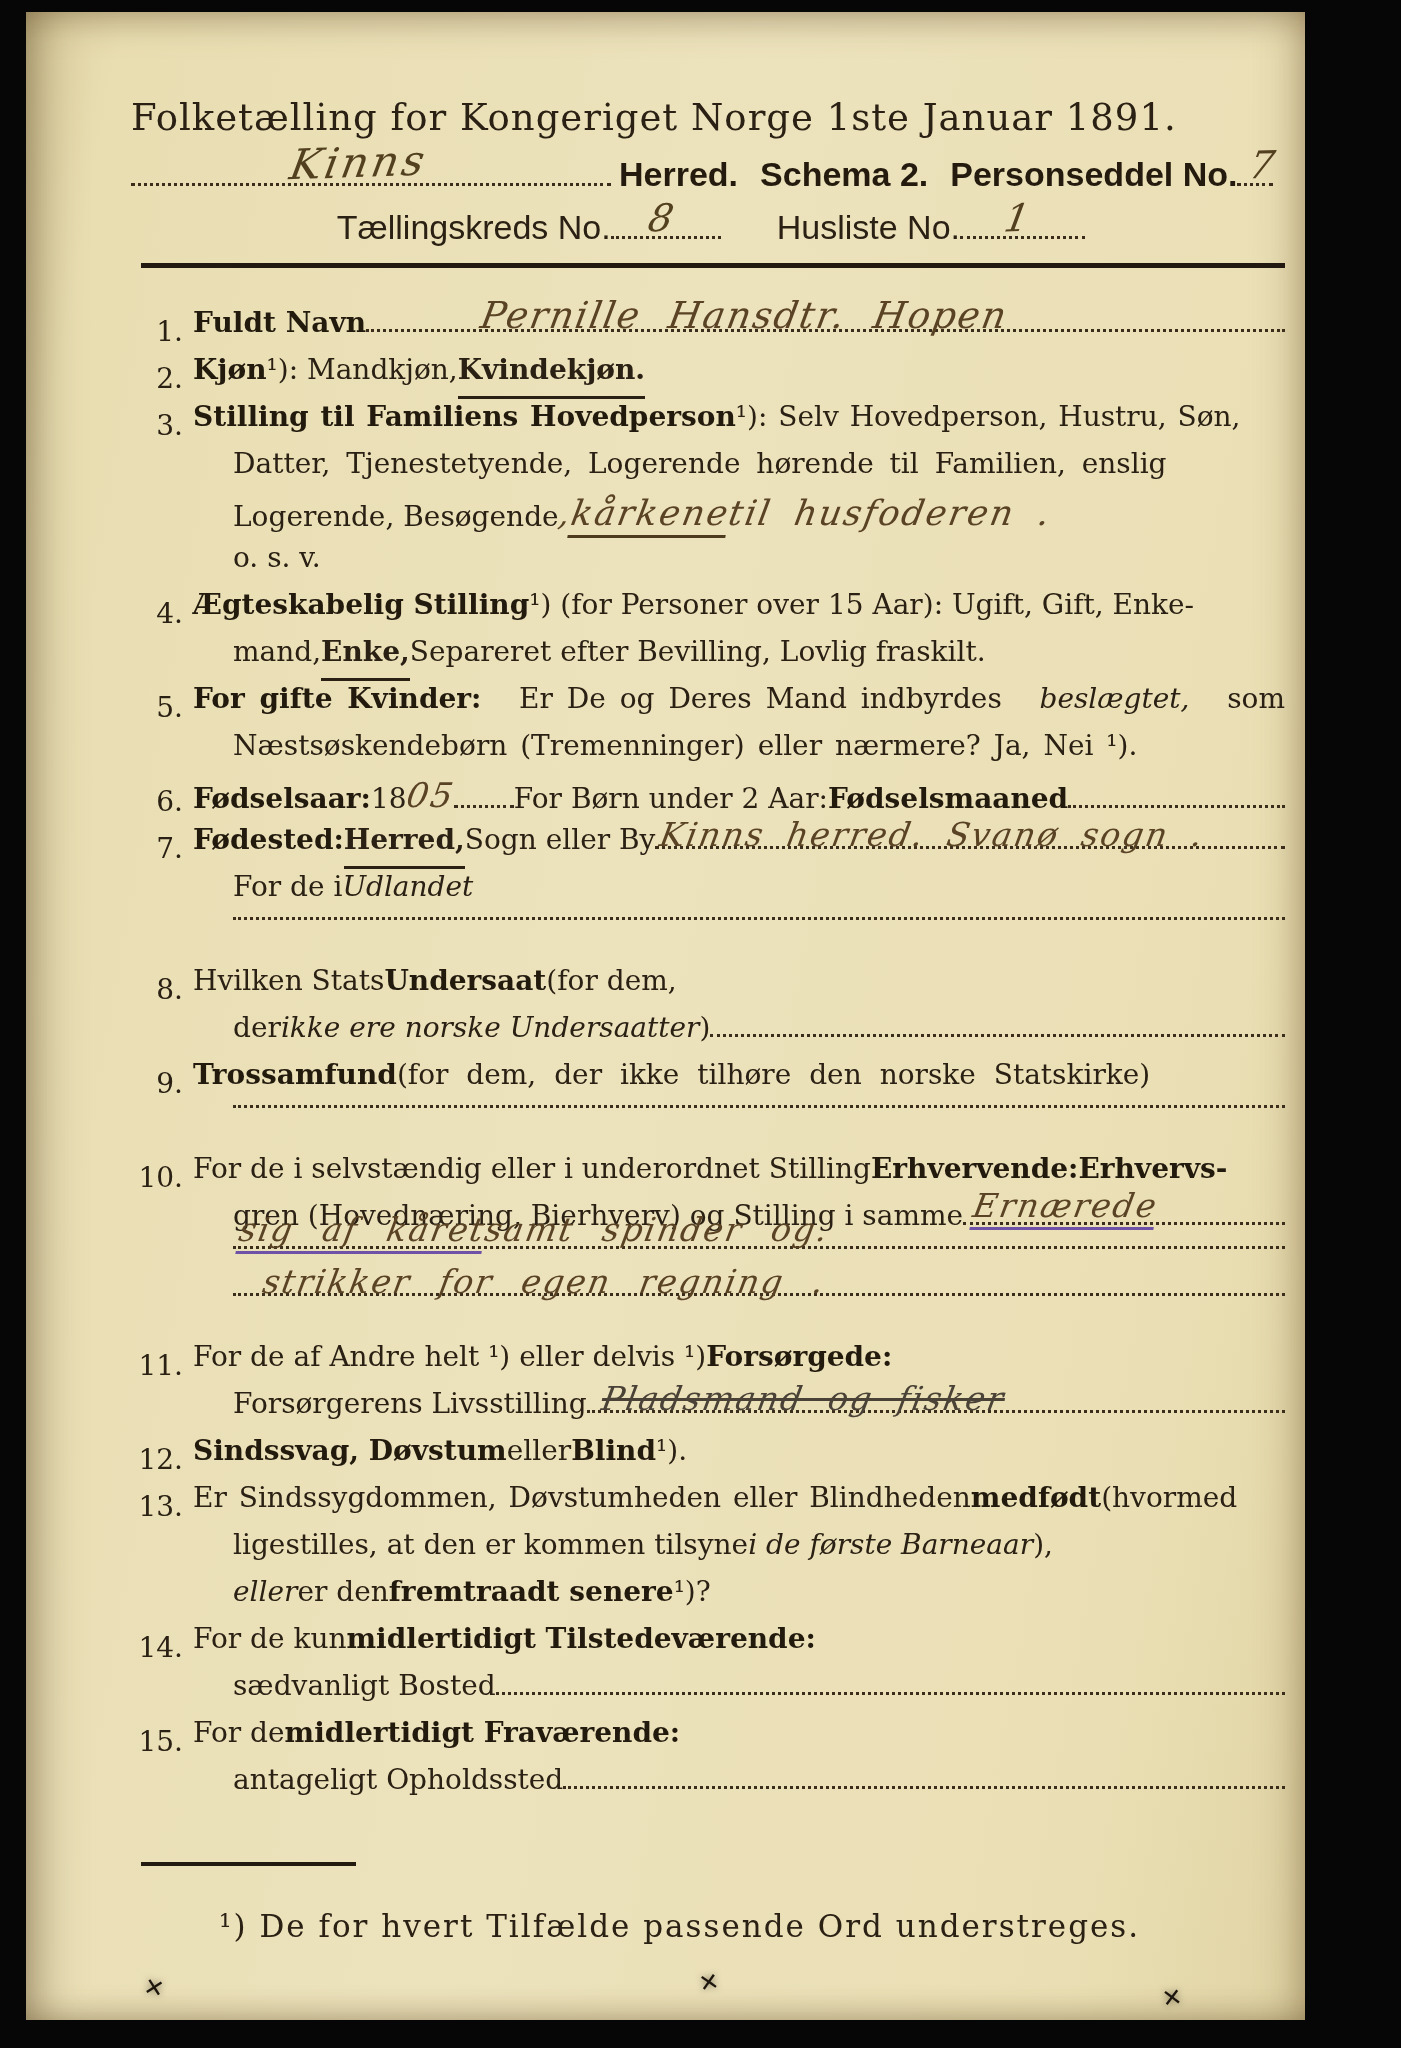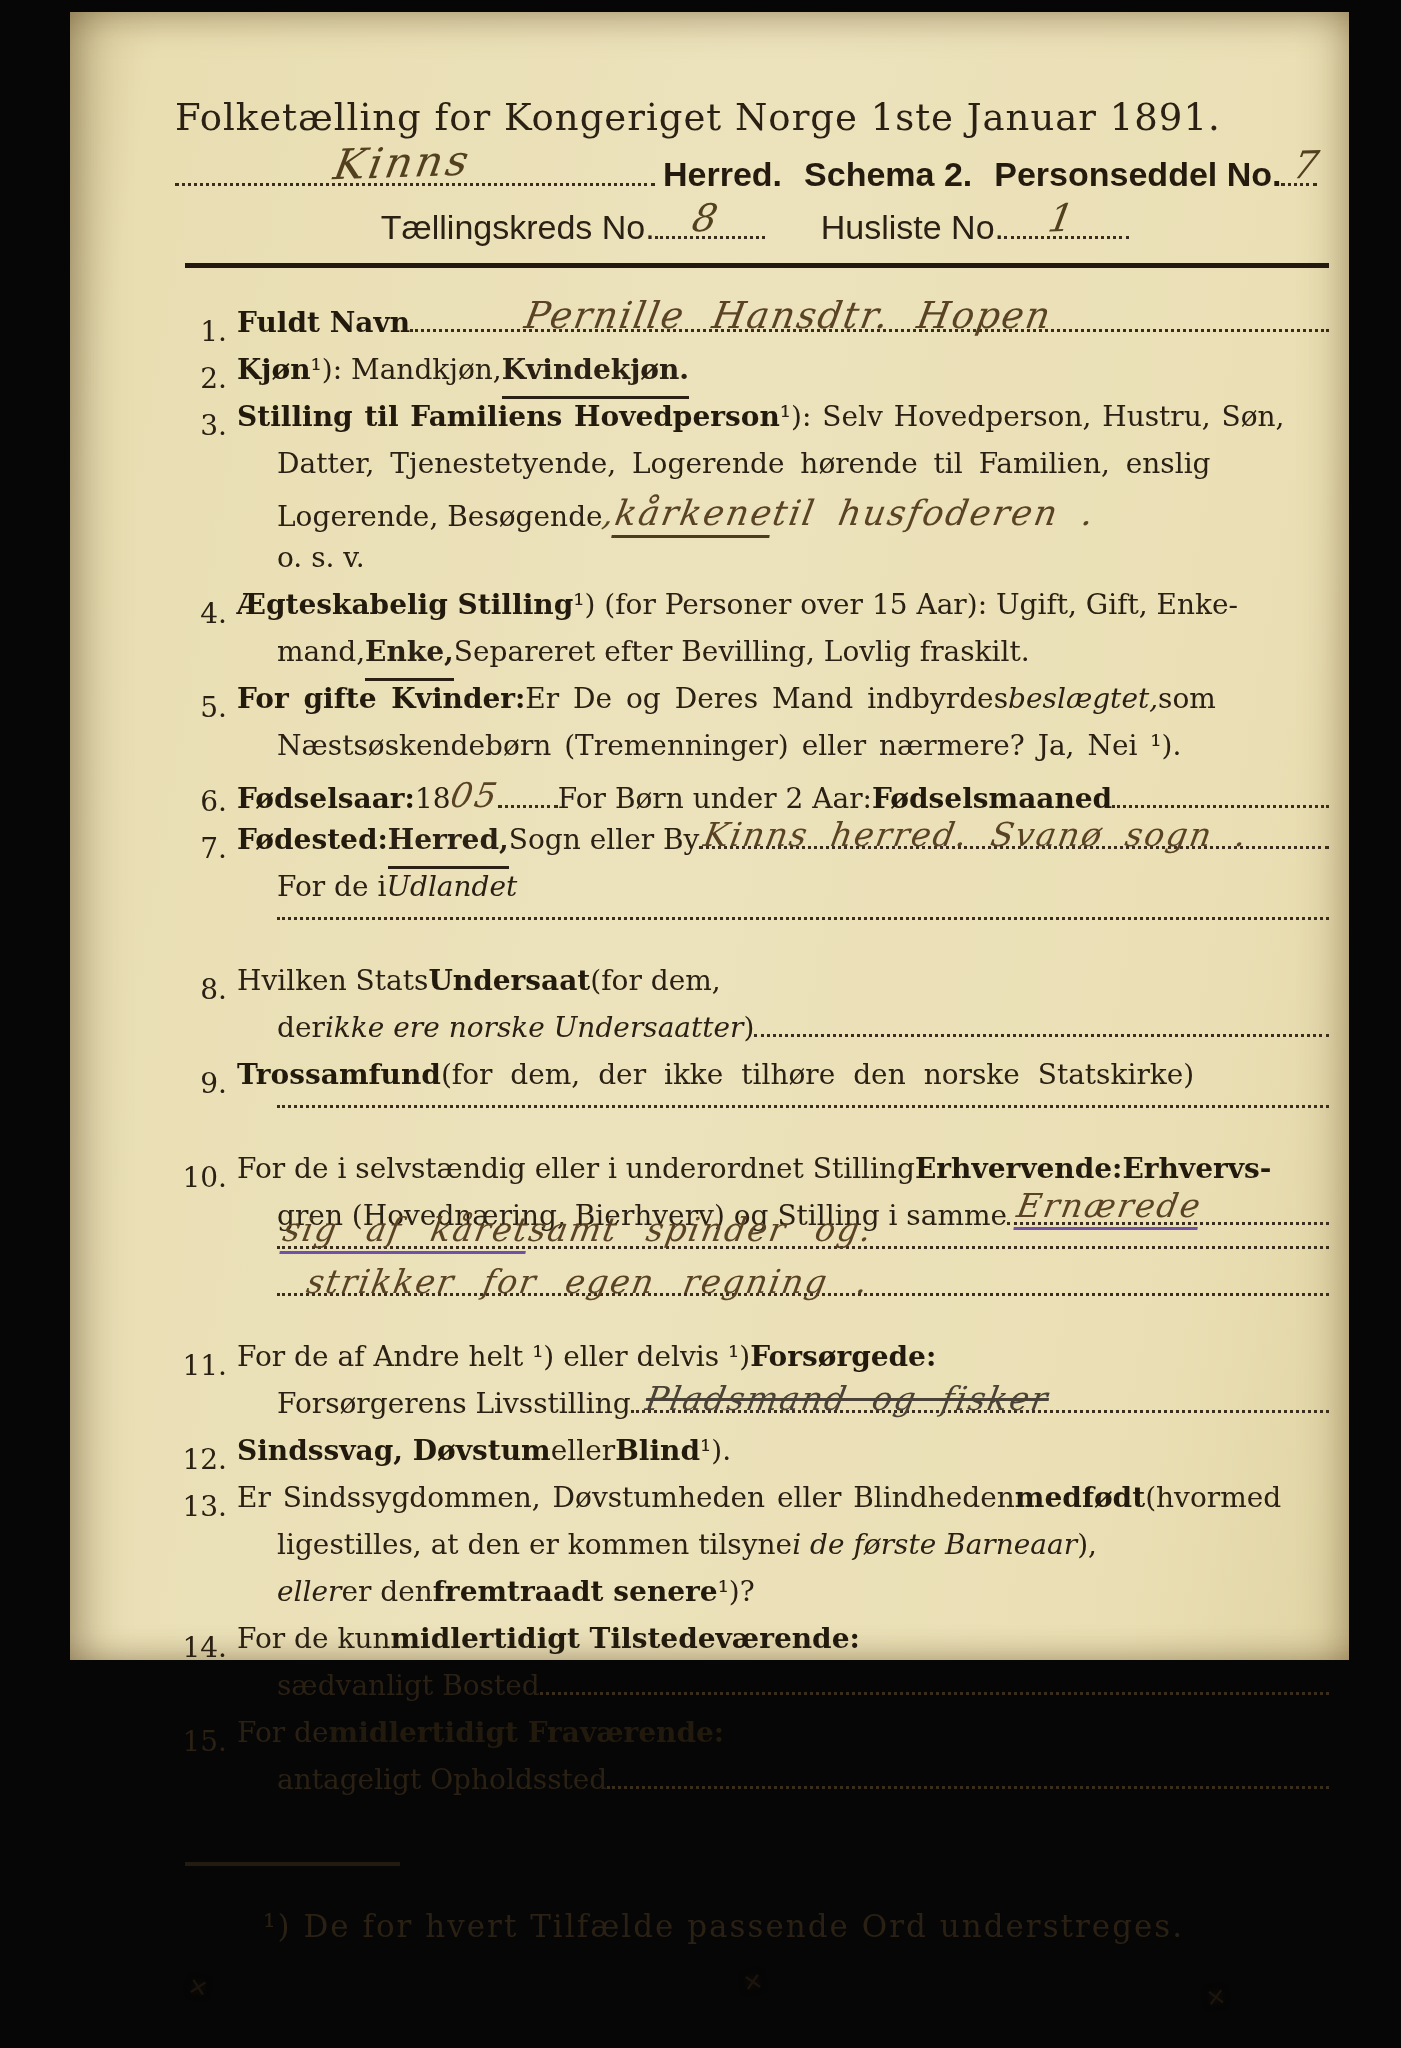--- a/index.html
+++ b/index.html
@@ -1,28 +1,27 @@
 <!DOCTYPE html>
 <html><head>
 <meta charset="utf-8">
 <style>
   html,body{margin:0;padding:0;}
   body{
     width:1401px;height:2048px;position:relative;background:#060606;
     font-family:"DejaVu Serif", serif;overflow:hidden;
   }
   .paper{
-    position:absolute;left:26px;top:12px;width:1279px;height:1648px;
+    position:absolute;left:26px;top:12px;width:1279px;height:2008px;
     background:linear-gradient(100deg,#ddd0a0 0%,#e9deb2 6%,#ece2bc 45%,#eadfb4 85%,#e0d4a4 100%);
     box-shadow:
       inset 34px 0 46px -24px rgba(92,72,40,.5),
       inset -28px 0 40px -20px rgba(120,95,55,.45),
       inset 0 26px 38px -22px rgba(110,85,50,.4),
       inset 0 -20px 30px -18px rgba(110,85,50,.35);
-    margin-left: 44px;
   }
   .content{position:absolute;left:105px;right:20px;top:0;color:#2a2013;}
 
   .title{
     margin-top:84px;padding-right:150px;text-align:center;
     font-size:37px;letter-spacing:1px;white-space:nowrap;
   }
 
   .hrow2{display:flex;align-items:baseline;margin-top:16px;margin-right:265px;
     font-family:"Liberation Sans",sans-serif;font-weight:bold;font-size:34px;color:#241b0e;}
@@ -171,21 +170,21 @@
             <div class="line ind1">
               <span class="s-p">mand, </span>
               <span class="s-u">Enke,</span>
               <span class="s-p"> Separeret efter Bevilling, Lovlig fraskilt.</span>
             </div>
           </div>
         </div>
         <div class="item">
           <span class="num">5.</span>
           <div class="ibody">
-            <div class="line" style="word-spacing: 5px;">
+            <div class="line" style="word-spacing: 5px; justify-content: space-between;">
               <span class="s-b">For gifte Kvinder:</span>
               <span class="s-p"> Er De og Deres Mand indbyrdes </span>
               <span class="s-i">beslægtet,</span>
               <span class="s-p"> som</span>
             </div>
             <div class="line ind1" style="word-spacing: 4px;">
               <span class="s-p">Næstsøskendebørn (Tremenninger) eller nærmere? Ja, Nei ¹).</span>
             </div>
           </div>
         </div>

